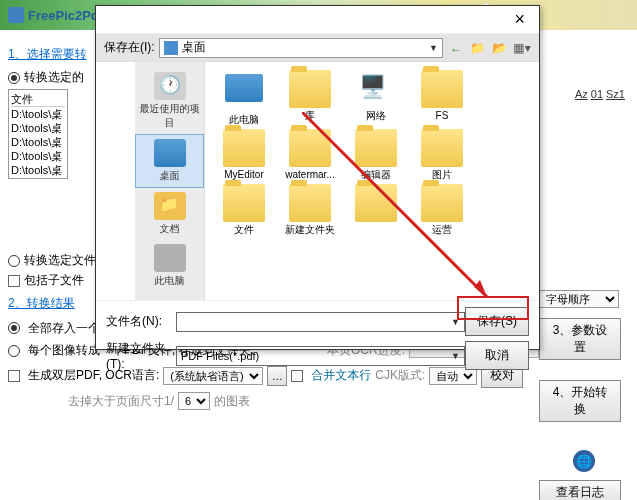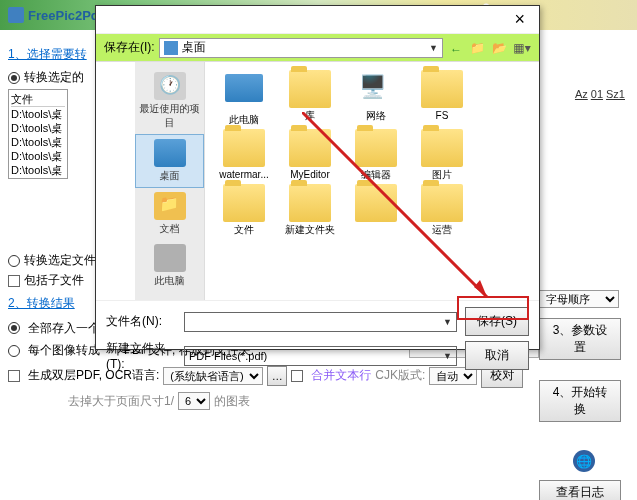--- a/index.html
+++ b/index.html
@@ -26,21 +26,21 @@
 .right-btn { width: 82px; margin-bottom: 20px; }
 .icon-btn { width: 20px; height: 20px; border: 1px solid #888; background: linear-gradient(#fafafa,#e0e0e0); display: inline-flex; align-items: center; justify-content: center; font-size: 11px; cursor: pointer; }
 .icon-circle { width: 22px; height: 22px; border-radius: 50%; display: flex; align-items: center; justify-content: center; color: #fff; font-size: 13px; margin: 8px auto; cursor: pointer; }
 .input-line { border-bottom: 1px solid #999; height: 18px; background: #fff; }
 .select-inline { border: 1px solid #999; background: #fafafa; font-size: 11px; padding: 1px 2px; height: 18px; }
 
 
 .dialog { position: absolute; left: 95px; top: 5px; width: 445px; height: 345px; background: #fff; border: 1px solid #333; box-shadow: 2px 2px 6px rgba(0,0,0,0.3); }
 .dlg-title { height: 28px; display: flex; align-items: center; justify-content: flex-end; padding: 0 8px; border-bottom: 1px solid #eee; }
 .dlg-close { font-size: 18px; cursor: pointer; padding: 0 6px; }
-.dlg-toolbar { height: 28px; display: flex; align-items: center; padding: 0 8px; gap: 4px; background: #bef264; border-bottom: 1px solid #ddd; }
+.dlg-toolbar { height: 28px; display: flex; align-items: center; padding: 0 8px; gap: 4px; background: #e5e5e5; border-bottom: 1px solid #ddd; }
 .dlg-save-in { font-size: 12px; }
 .dlg-location { flex: 1; border: 1px solid #999; height: 20px; background: #fff; display: flex; align-items: center; padding: 0 4px; }
 .desktop-icon { width: 14px; height: 14px; background: #4a90d0; margin-right: 4px; }
 .tb-icon { width: 18px; height: 18px; display: flex; align-items: center; justify-content: center; cursor: pointer; color: #555; font-size: 12px; }
 .dlg-body { display: flex; height: 238px; }
 .dlg-sidebar { width: 70px; background: #ebebeb; border-right: 1px solid #ddd; padding: 6px 0; margin-left: 39px; }
 .side-item { text-align: center; padding: 4px 0; cursor: pointer; }
 .side-item.sel { background: #d0e4f5; border: 1px solid #7db0d8; }
 .side-ico { width: 32px; height: 28px; margin: 0 auto 2px; background: #d0d0d0; border-radius: 3px; position: relative; }
 .side-ico.clock::after { content: '🕐'; font-size: 18px; position: absolute; left: 6px; top: 2px; }
@@ -52,21 +52,21 @@
 .dlg-files { flex: 1; padding: 8px; display: flex; flex-wrap: wrap; align-content: flex-start; gap: 4px; overflow: hidden; }
 .file-item { width: 62px; text-align: center; cursor: pointer; }
 .file-ico { width: 42px; height: 38px; margin: 0 auto 2px; position: relative; }
 .folder { background: linear-gradient(#ffe48a,#f0c850); border-radius: 2px; }
 .folder::before { content: ''; position: absolute; left: 2px; top: -4px; width: 16px; height: 6px; background: #f0c850; border-radius: 2px 2px 0 0; }
 .pc-ico::after { content: '👤'; font-size: 28px; color: #2aa050; position: absolute; left: 4px; top: 0; }
 .monitor { background: linear-gradient(#5aa0d8,#3080c0); border-radius: 2px; width: 38px; height: 28px; margin: 4px auto 0; }
 .net-ico::after { content: '🖥️'; font-size: 22px; position: absolute; left: 4px; top: 4px; }
 .file-lbl { font-size: 10px; line-height: 11px; word-break: break-all; }
 .dlg-bottom { padding: 6px 10px; border-top: 1px solid #eee; }
-.dlg-row { display: flex; align-items: center; margin-bottom: 4px; gap: 8px; }
+.dlg-row { display: flex; align-items: center; margin-bottom: 4px; gap: 0; }
 .dlg-row-lbl { width: 70px; font-size: 12px; }
 .dlg-row-input { flex: 1; border: 1px solid #666; height: 20px; padding: 0 4px; font-size: 11px; display: flex; align-items: center; justify-content: space-between; }
 .dlg-row-btn { width: 64px; border: 1px solid #666; background: linear-gradient(#fafafa,#e0e0e0); height: 29px; font-size: 12px; cursor: pointer; }
 .dropdown-arrow { font-size: 9px; color: #333; }
 .red-arrow-line { position: absolute; left: 302px; top: 112px; width: 230px; height: 200px; pointer-events: none; }
 .highlight-box { position: absolute; border: 2px solid #d02020; }
 .progress-bar { border: 1px solid #aaa; background: #f0f0f0; height: 14px; width: 130px; }
 .row-flex { display: flex; align-items: center; gap: 4px; margin: 4px 0; }
 .tool-row { position: absolute; right: 12px; top: 88px; display: flex; gap: 3px;}
 .tool-ico { font-size: 11px; color: #333; text-decoration: underline; cursor: pointer; }
@@ -127,30 +127,31 @@
         <span class="small-label">使用固定文件/文件夹</span>
         <span style="flex:1"></span>
         <span class="icon-btn" style="color:#c02020">▣</span>
         <span class="icon-btn" style="color:#d08000;border:2px solid #d02020">📂</span>
       </div>
 
       <div class="row-flex">
         <span class="radio"></span>
         <span class="small-label">每个图像转成一个PDF文件, 存放到文件夹:</span>
         <span style="flex:1"></span>
+        <span class="small-label" style="color:#888">本页OCR进度:</span>
         <span class="progress-bar"></span>
       </div>
 
       <div class="row-flex">
         <span class="checkbox"></span>
         <span class="small-label">生成双层PDF, OCR语言:</span>
         <select class="select-inline" style="width:100px"><option>(系统缺省语言)</option></select>
         <span class="icon-btn">…</span>
         <span class="checkbox"></span>
-        <span class="small-label" style="color:#8b5cf6">合并文本行</span>
+        <span class="small-label" style="color:#0369a1">合并文本行</span>
         <span class="small-label" style="color:#888">CJK版式:</span>
         <select class="select-inline" style="width:48px"><option>自动</option></select>
         <span class="btn">校对</span>
       </div>
 
       <div class="row-flex" style="padding-left:60px;color:#888">
         <span class="small-label">去掉大于页面尺寸1/</span>
         <select class="select-inline" style="width:32px"><option>6</option></select>
         <span class="small-label">的图表</span>
       </div>
@@ -222,25 +223,25 @@
           <div class="file-ico net-ico"></div>
           <div class="file-lbl">网络</div>
         </div>
       <div class="file-item">
           <div class="file-ico folder"></div>
           <div class="file-lbl">FS</div>
         </div>
 
       <div class="file-item">
           <div class="file-ico folder"></div>
+          <div class="file-lbl">MyEditor</div>
+        </div>
+      <div class="file-item">
+          <div class="file-ico folder"></div>
           <div class="file-lbl">watermar...</div>
-        </div>
-      <div class="file-item">
-          <div class="file-ico folder"></div>
-          <div class="file-lbl">MyEditor</div>
         </div>
       <div class="file-item">
           <div class="file-ico folder"></div>
           <div class="file-lbl">编辑器</div>
         </div>
       <div class="file-item">
           <div class="file-ico folder"></div>
           <div class="file-lbl">图片</div>
         </div>
       <div class="file-item">

